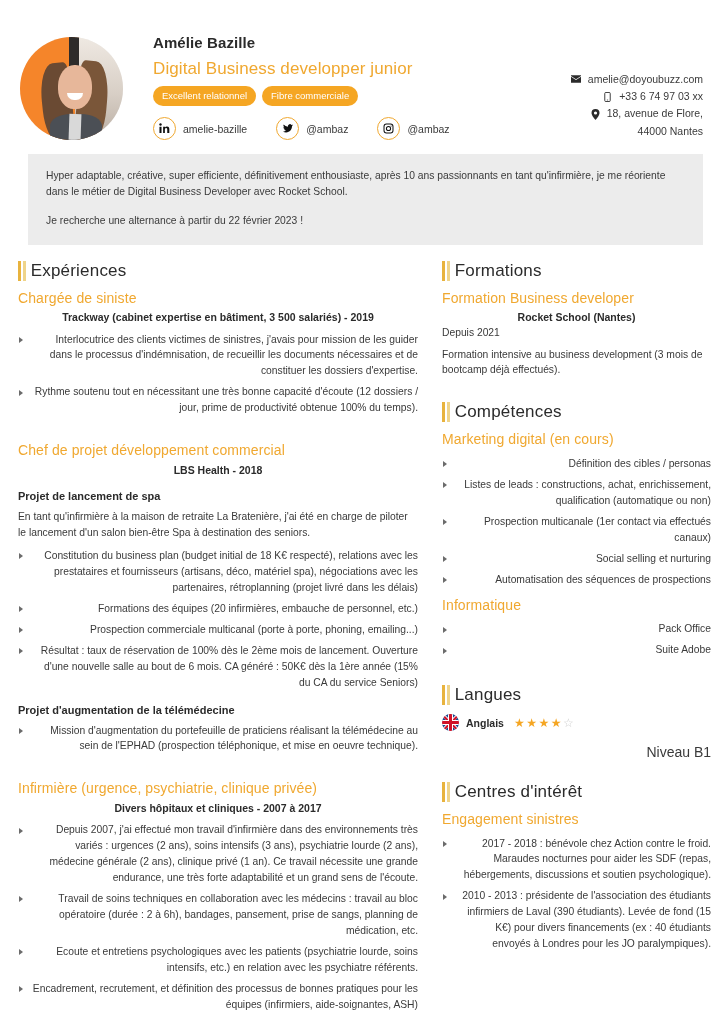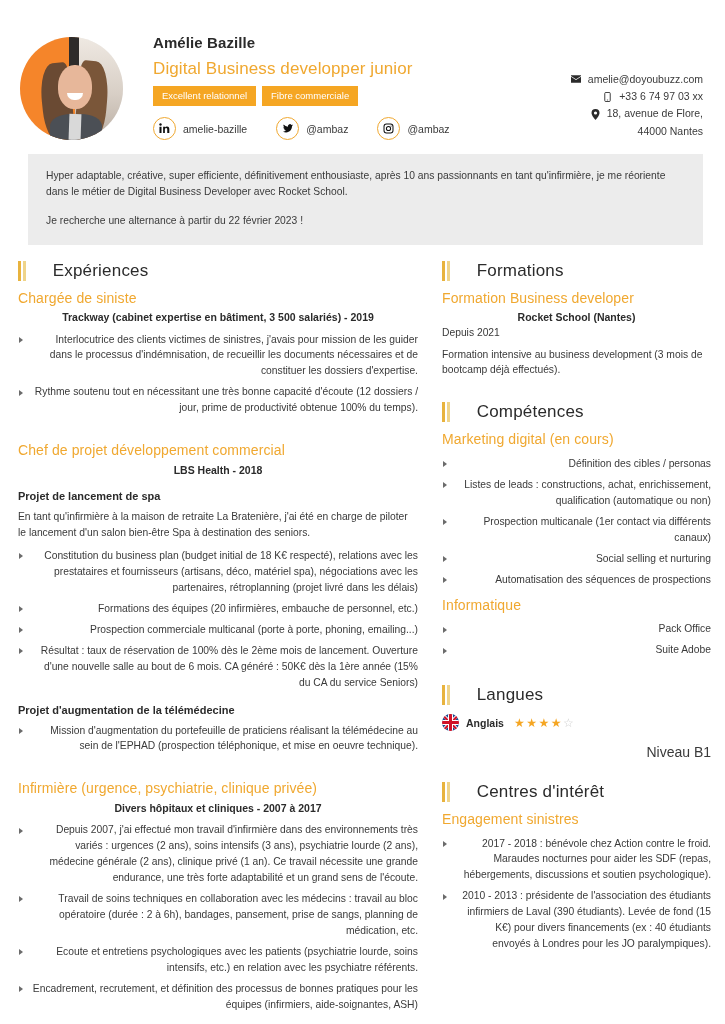--- a/index.html
+++ b/index.html
@@ -124,21 +124,21 @@
     display: flex;
     gap: 6px;
     margin-top: 7px;
   }
   .tag {
     background: #F5A623;
     color: #ffffff;
     font-size: 9.5px;
     line-height: 1;
     padding: 5px 9px 6px 9px;
-    border-radius: 0;
+    border-radius: 10px;
     white-space: nowrap;
   }
   .socials {
     display: flex;
     align-items: center;
     gap: 19px;
     margin-top: 11px;
   }
   .soc {
     display: flex;
@@ -198,21 +198,21 @@
     padding: 0 14px 0 18px;
     align-items: flex-start;
   }
   .col-left  { width: 412px; padding-right: 12px; }
   .col-right { width: 281px; padding-left: 12px; }
 
   
   .sec {
     display: flex;
     align-items: center;
-    gap: 27px;
+    gap: 5px;
     margin-bottom: 6px;
   }
   .sec-bars {
     display: flex;
     gap: 2.5px;
     flex: 0 0 auto;
   }
   .sec-bars i {
     display: block;
     width: 2.6px;
@@ -528,21 +528,21 @@
             <i></i>
           </span>
         <span class="sec-title">Compétences</span>
       </div>
 
       <div class="entry">
         <div class="entry-title">Marketing digital (en cours)</div>
         <ul class="bul">
           <li>Définition des cibles / personas</li>
           <li>Listes de leads : constructions, achat, enrichissement, qualification (automatique ou non)</li>
-          <li>Prospection multicanale (1er contact via différents canaux)</li>
+          <li>Prospection multicanale (1er contact via effectués canaux)</li>
           <li>Social selling et nurturing</li>
           <li>Automatisation des séquences de prospections</li>
         </ul>
       </div>
 
       <div class="entry">
         <div class="entry-title">Informatique</div>
         <ul class="bul">
           <li>Pack Office</li>
           <li>Suite Adobe</li>

